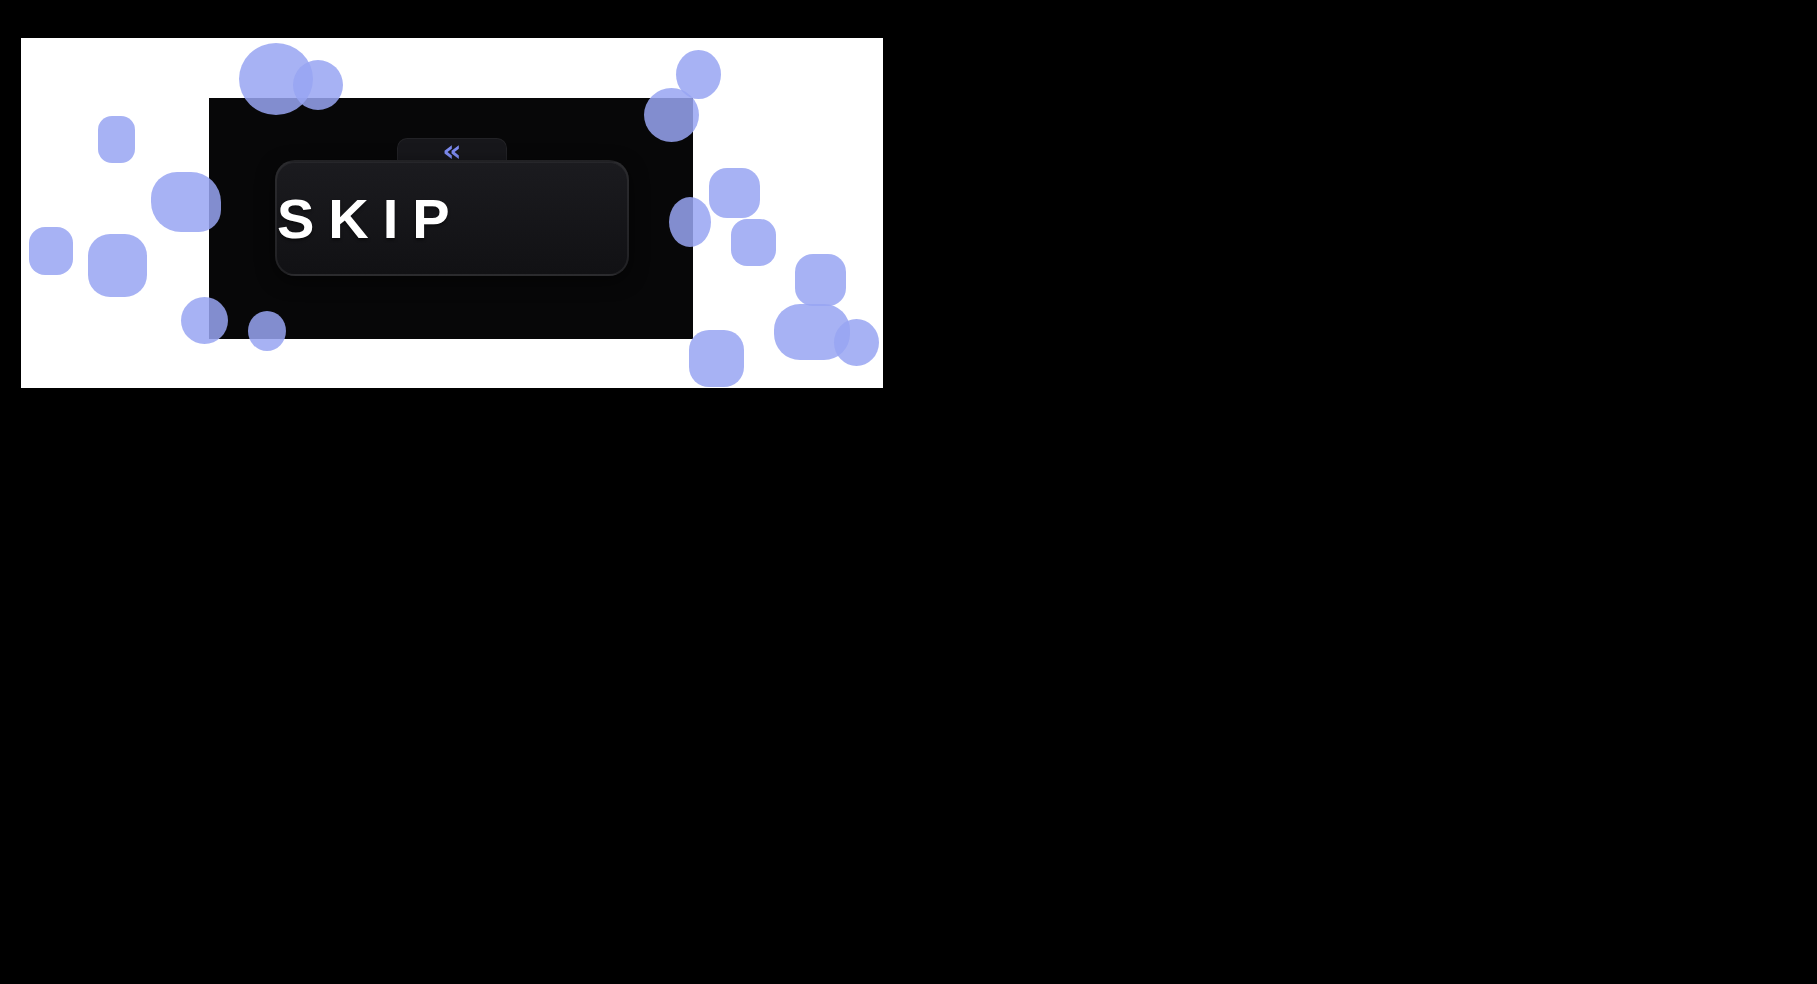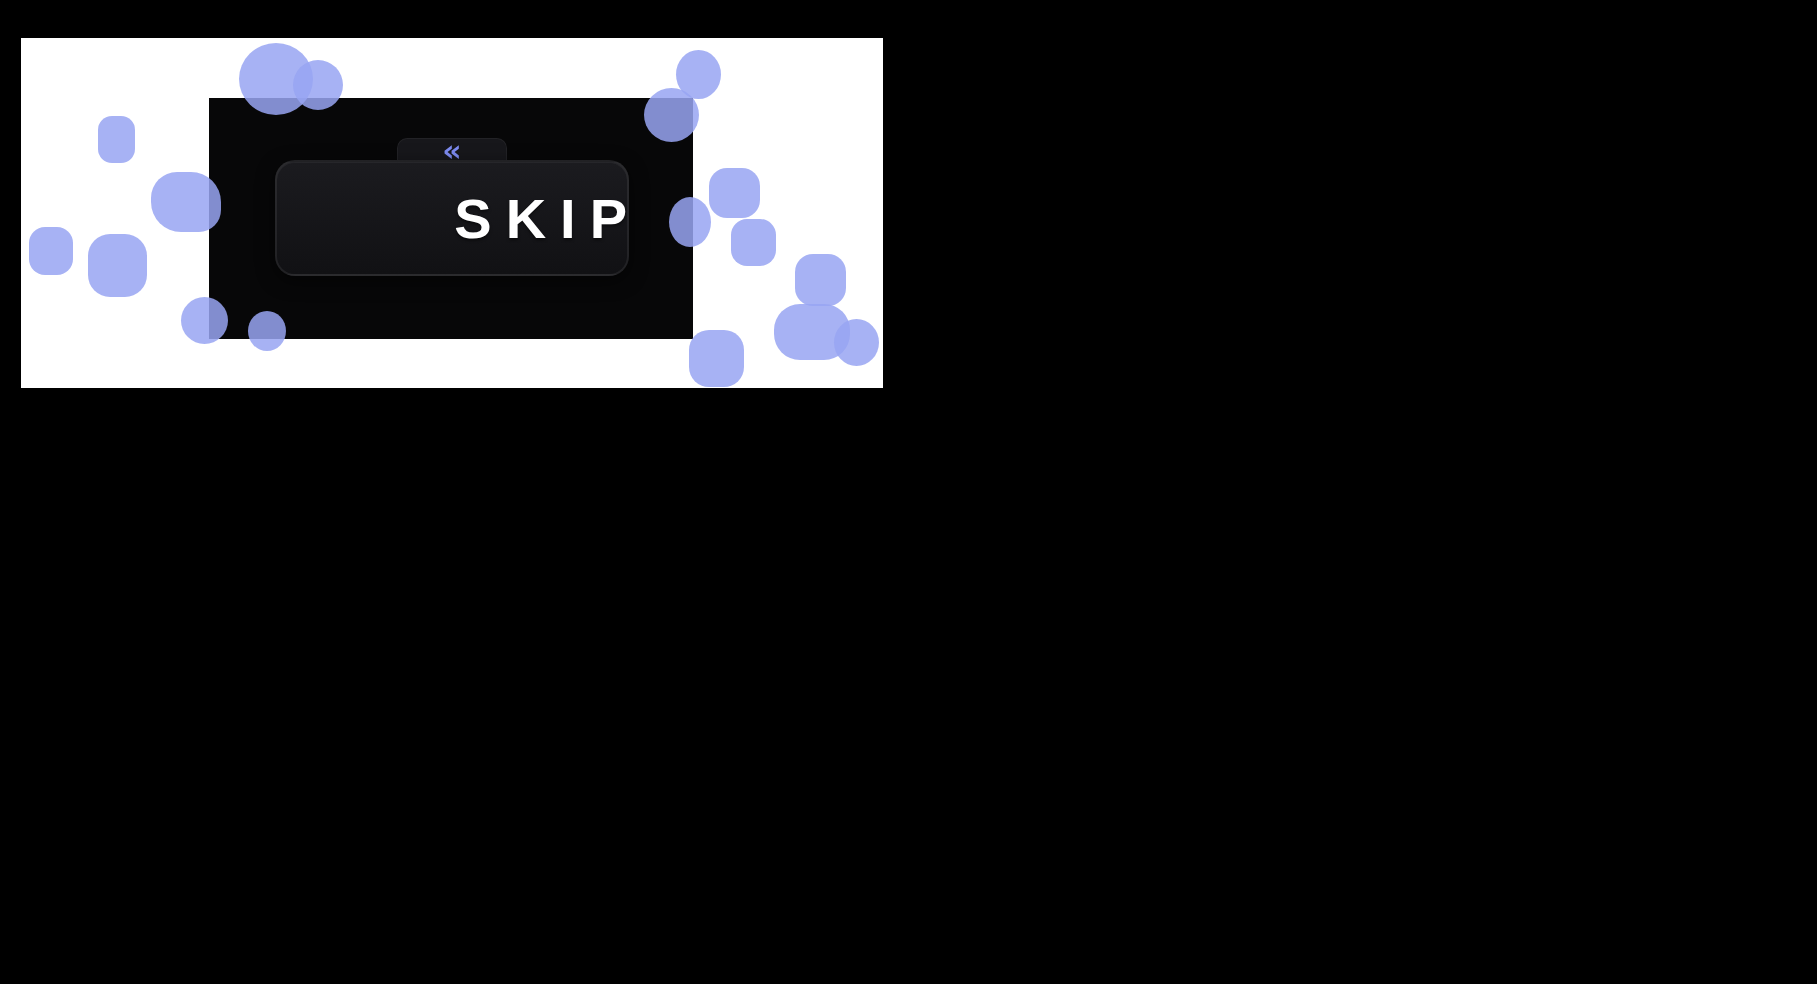--- a/index.html
+++ b/index.html
@@ -61,21 +61,21 @@
     position: absolute;
     left: 254px; top: 122px;
     width: 354px; height: 116px;
     z-index: 4;
     background: linear-gradient(#1b1b1f, #111114);
     border: 2px solid rgba(255,255,255,0.07);
     border-radius: 20px;
     box-shadow: 0 5px 18px rgba(0,0,0,0.55), inset 0 1px 0 rgba(255,255,255,0.05);
     display: flex;
     align-items: center;
-    justify-content: flex-end;
+    justify-content: flex-start;
     cursor: pointer;
   }
   .skip-label {
     color: var(--text, #ffffff);
     font-weight: 800;
     font-size: 56px;
     letter-spacing: 14px;
     margin-right: -14px; 
     text-shadow: 0 2px 3px rgba(0,0,0,0.5);
     user-select: none;

